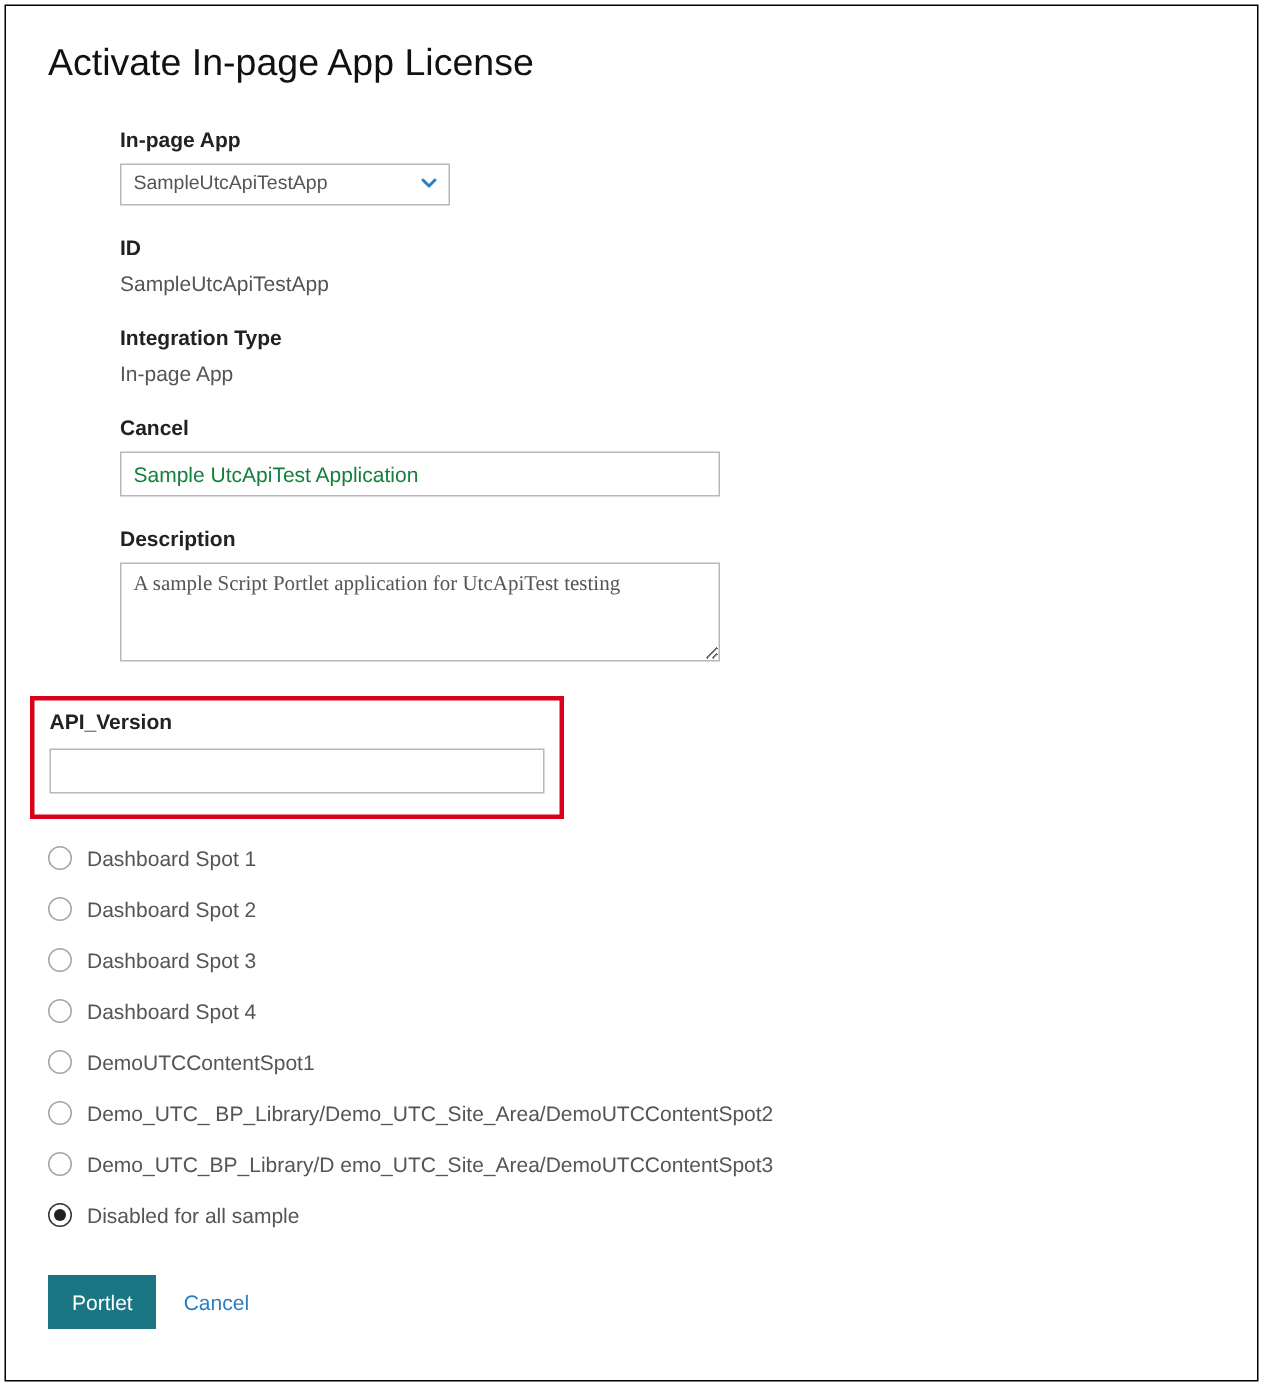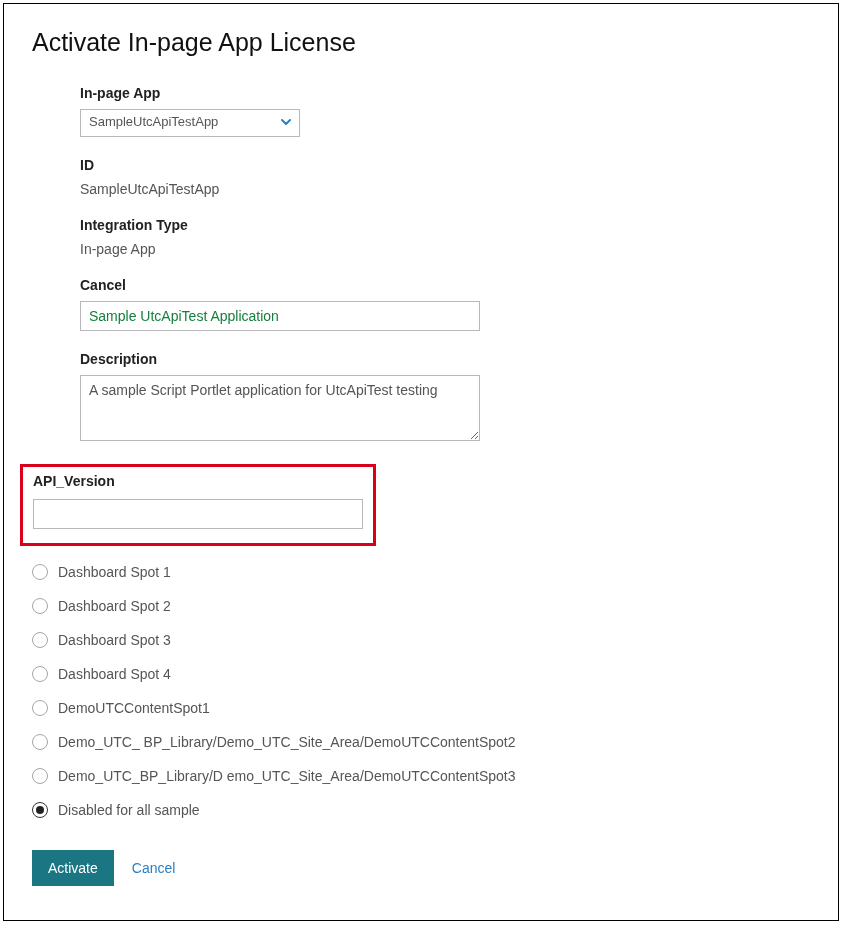--- a/index.html
+++ b/index.html
@@ -73,21 +73,21 @@
       color: #15803d;
       font-family: inherit;
     }
     .textarea-input {
       width: 400px;
       height: 66px;
       border: 1px solid #b8b8b8;
       padding: 6px 8px;
       font-size: 14px;
       color: #555;
-      font-family: Liberation Sans, sans-serif;
+      font-family: Liberation Serif, serif;
       resize: both;
     }
     .highlight-box {
       border: 3px solid #d9001b;
       padding: 6px 10px 14px 10px;
       margin-bottom: 18px;
       margin-left: -12px;
       width: 356px;
     }
     .highlight-box .field-label {
@@ -231,17 +231,17 @@
       </div>
       <div class="radio-row">
         <span class="radio-circle selected">
           <span class="radio-dot"></span>
         </span>
         <span class="radio-label">Disabled for all sample</span>
       </div>
     </div>
 
   <div class="button-row">
-    <button class="btn-primary">Activate</button>
+    <button class="btn-primary">Portlet</button>
     <button class="btn-link">Cancel</button>
   </div>
 
 </div>
 
 </body></html>

